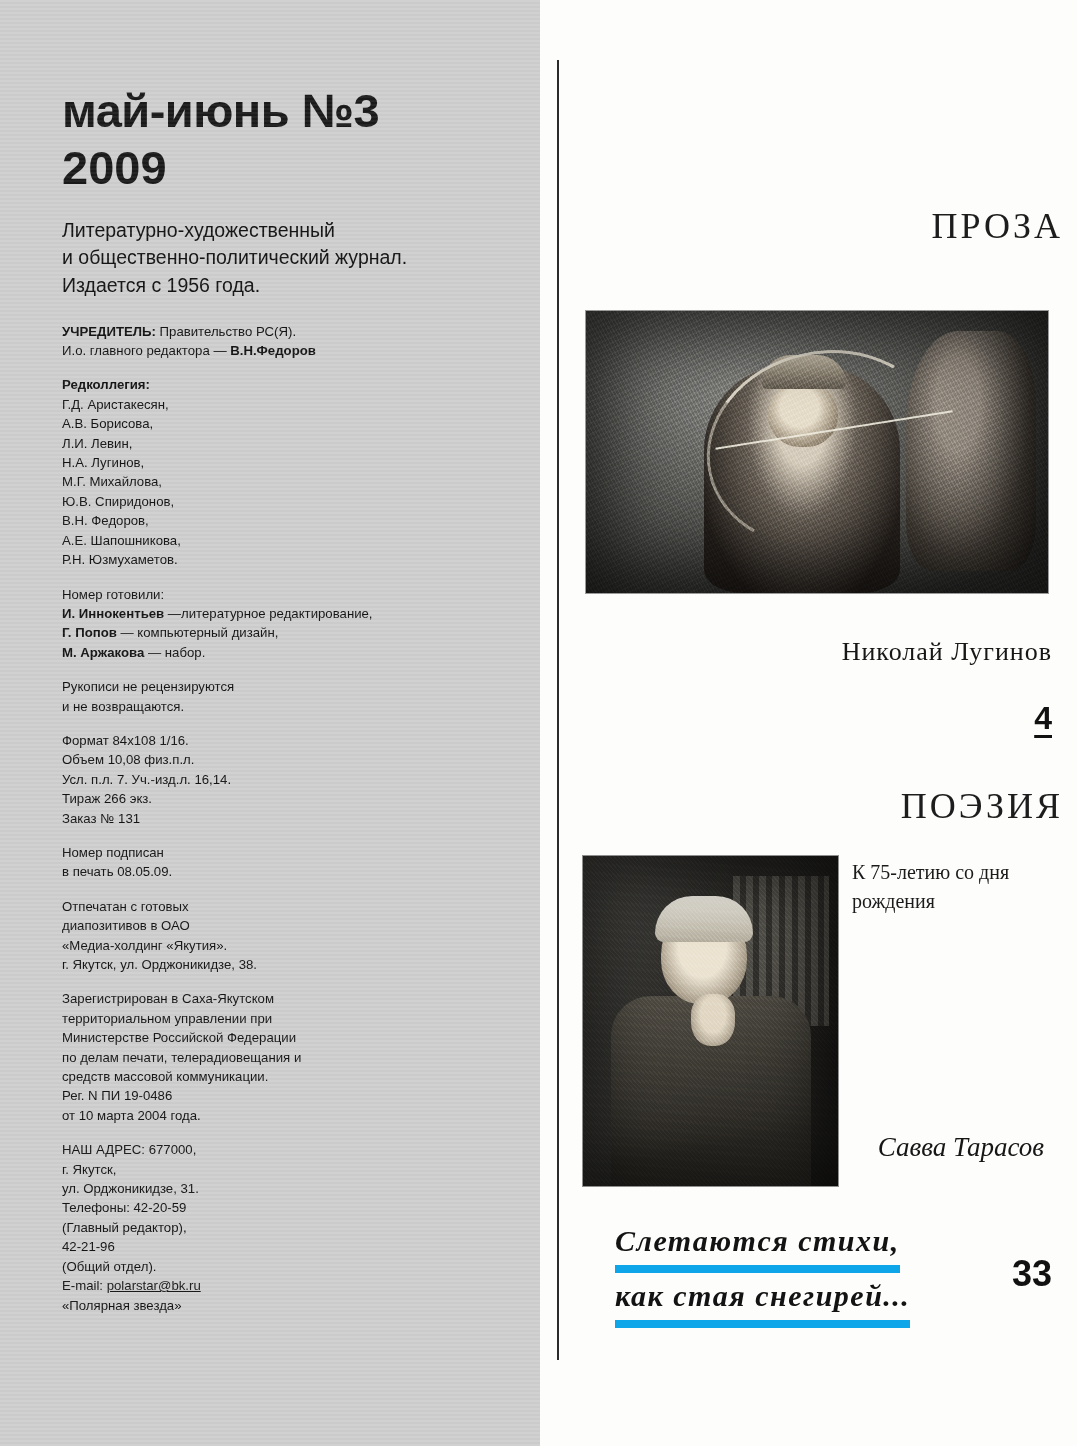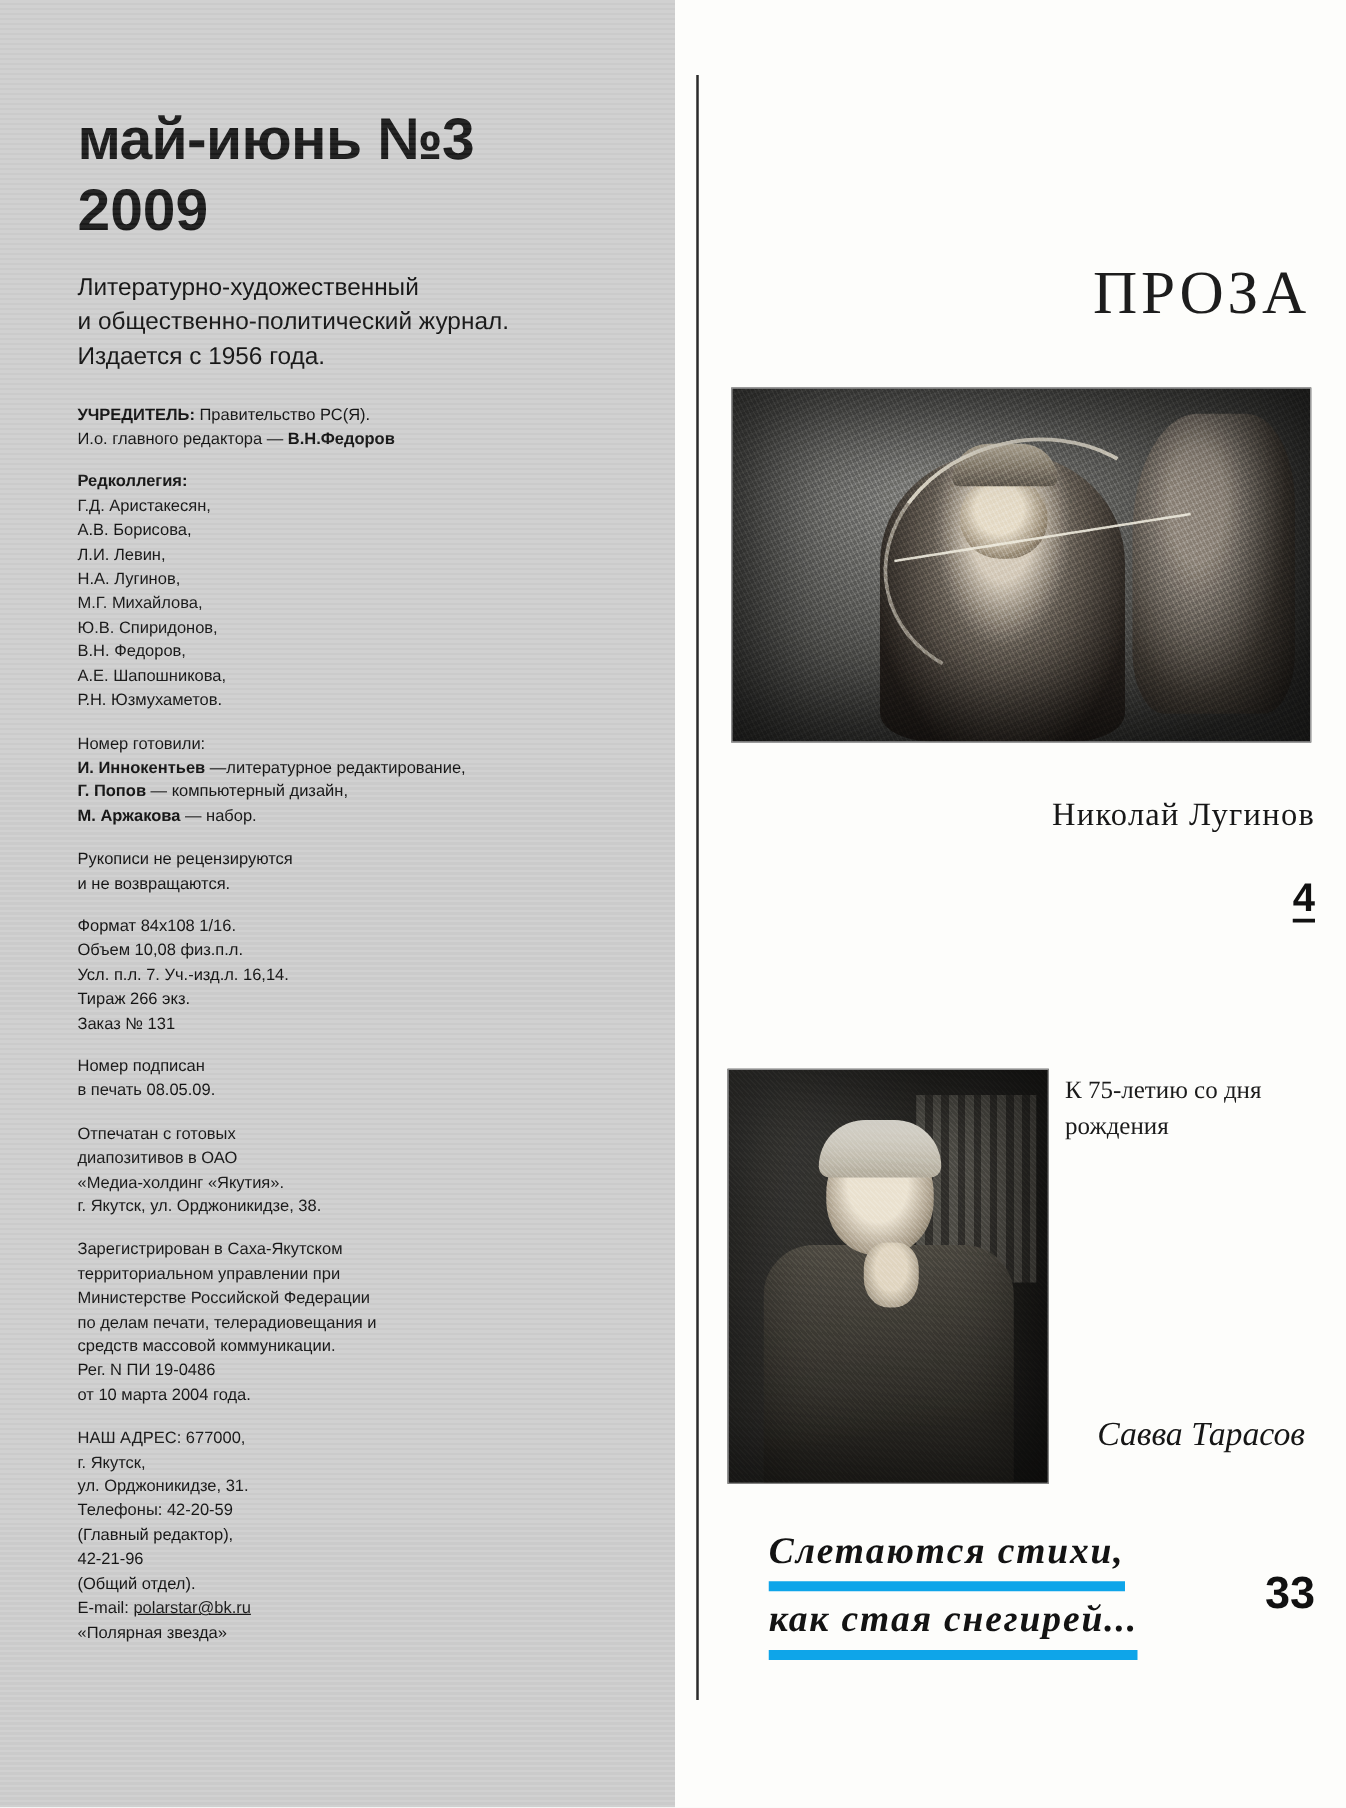--- a/index.html
+++ b/index.html
@@ -84,25 +84,25 @@
   
   .right-col {
     position: absolute;
     left: 560px;
     top: 0;
     width: 517px;
     height: 1446px;
   }
   .section-head {
     font-family: "Liberation Serif", serif;
-    font-size: 49px;
+    font-size: 36px;
     letter-spacing: 3px;
     color: #1d1d1d;
     text-align: right;
-    padding-right: 29px;
+    padding-right: 14px;
     font-weight: 400;
   }
   .proza-head { position: absolute; right: 0; top: 205px; }
   .poezia-head { position: absolute; right: 0; top: 785px; }
 
   
   .photo1 {
     position: absolute;
     left: 25px;
     top: 310px;
@@ -429,20 +429,21 @@
       <div class="ph1-bow"></div>
       <div class="ph1-arrow"></div>
       <div class="ph1-noise"></div>
       <div class="ph1-vign"></div>
     </div>
 
     <div class="author1">Николай Лугинов</div>
 
     <div class="page1">4</div>
 
+    <div class="section-head poezia-head">ПОЭЗИЯ</div>
 
     <div class="jubilee">
       <div>К 75-летию со дня</div>
       <div>рождения</div>
     </div>
 
     <div class="photo2">
       <div class="ph2-bg"></div>
       <div class="ph2-shelf"></div>
       <div class="ph2-body"></div>

